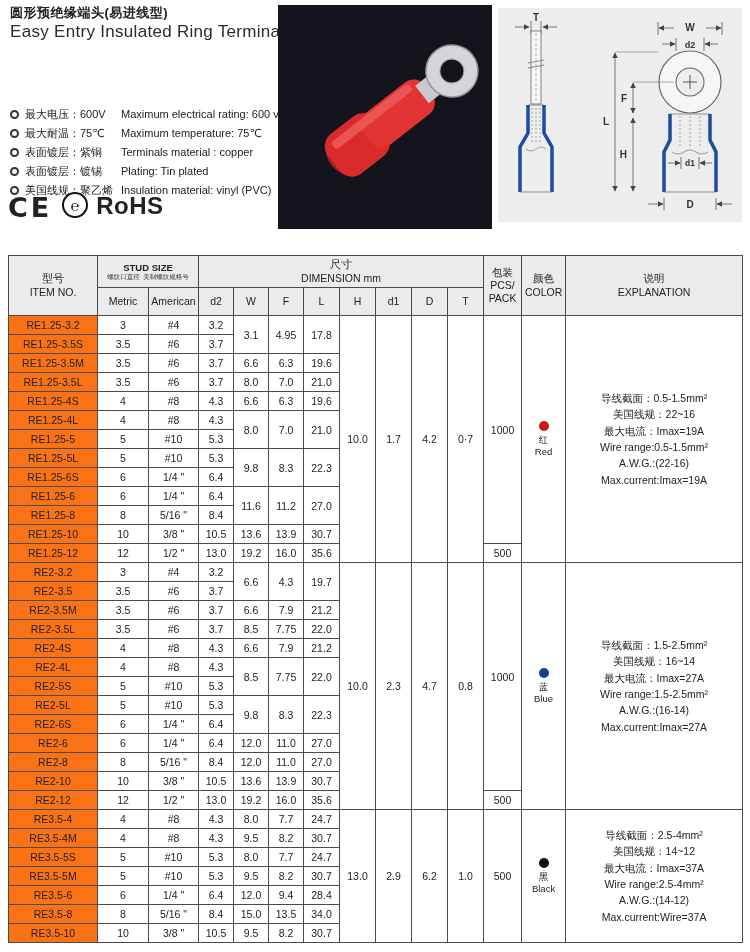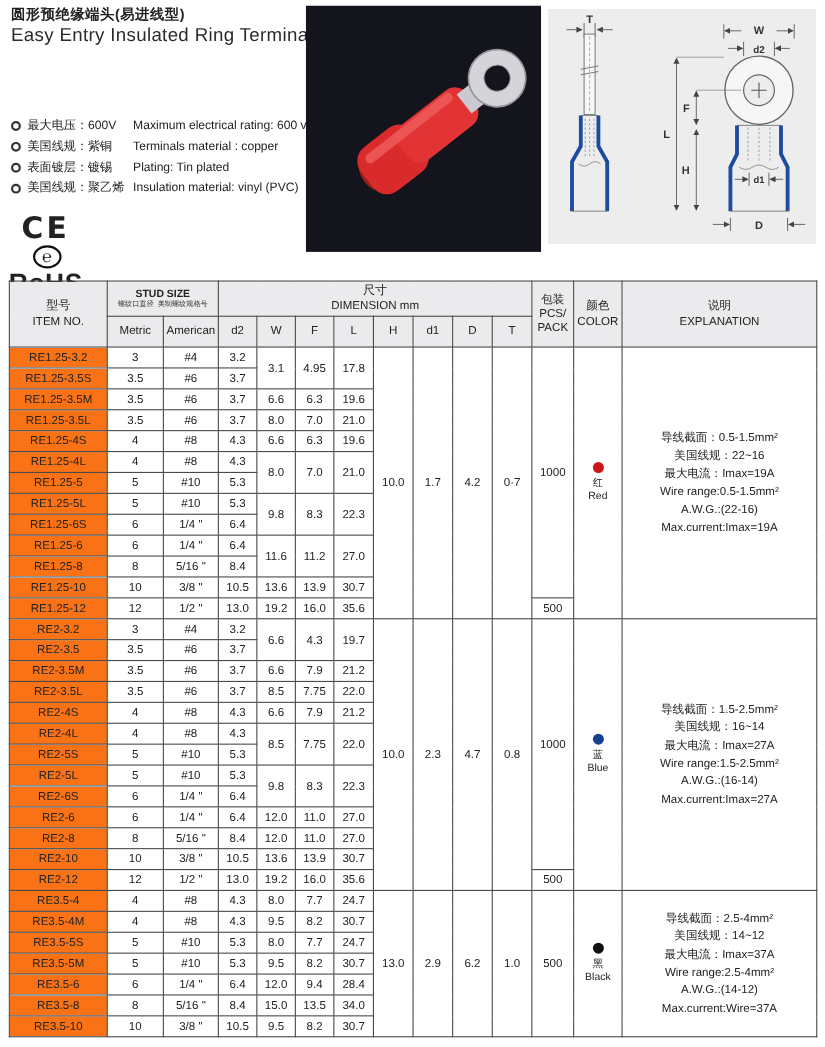--- a/index.html
+++ b/index.html
@@ -7,21 +7,21 @@
         font-family:"Liberation Sans","DejaVu Sans",sans-serif;color:#222;}
   
   .title-cn{position:absolute;left:10px;top:4px;font-size:13px;font-weight:bold;letter-spacing:.5px;}
   .title-en{position:absolute;left:10px;top:22px;font-size:17px;color:#2b2b2b;letter-spacing:.3px;}
   .specs{position:absolute;left:10px;top:108px;margin:0;padding:0;list-style:none;}
   .specs li{display:flex;align-items:flex-start;margin-bottom:6px;font-size:11px;line-height:13px;}
   .bullet{width:5px;height:5px;border:2px solid #333;border-radius:50%;background:#fff;
           display:inline-block;margin:2px 6px 0 0;flex:0 0 auto;}
   .spec-cn{width:96px;flex:0 0 auto;color:#222;}
   .spec-en{color:#222;}
-  .logos{position:absolute;left:8px;top:192px;display:flex;align-items:center;height:34px;flex-direction:column;}
+  .logos{position:absolute;left:8px;top:192px;display:flex;align-items:flex-start;height:34px;}
   .ce{font-size:27px;font-weight:bold;letter-spacing:3px;font-family:"DejaVu Sans",sans-serif;}
   .emark{width:22px;height:22px;border:2.5px solid #111;border-radius:50%;display:inline-flex;
          align-items:center;justify-content:center;font-size:15px;font-weight:bold;margin:0 8px 0 10px;}
   .rohs{font-size:24px;font-weight:bold;letter-spacing:.5px;}
   .photo{position:absolute;left:278px;top:5px;width:214px;height:224px;}
   .drawing{position:absolute;left:498px;top:8px;width:244px;height:214px;}
   
   table.spec{position:absolute;left:8px;top:255px;width:734px;border-collapse:collapse;table-layout:fixed;}
   table.spec th,table.spec td{border:1px solid #4a4a4a;text-align:center;padding:0;
       font-size:10.5px;color:#222;overflow:hidden;}
@@ -46,21 +46,26 @@
   <div class="title-en">Easy Entry Insulated Ring Terminals</div>
 
   <ul class="specs">
     <li>
         <span class="bullet"></span>
         <span class="spec-cn">最大电压：600V</span>
         <span class="spec-en">Maximum electrical rating: 600 volts</span>
       </li>
     <li>
         <span class="bullet"></span>
-        <span class="spec-cn">美国线规：紫铜</span>
+        <span class="spec-cn">最大耐温：75℃</span>
+        <span class="spec-en">Maximum temperature: 75℃</span>
+      </li>
+    <li>
+        <span class="bullet"></span>
+        <span class="spec-cn">表面镀层：紫铜</span>
         <span class="spec-en">Terminals material : copper</span>
       </li>
     <li>
         <span class="bullet"></span>
         <span class="spec-cn">表面镀层：镀锡</span>
         <span class="spec-en">Plating: Tin plated</span>
       </li>
     <li>
         <span class="bullet"></span>
         <span class="spec-cn">美国线规：聚乙烯</span>

